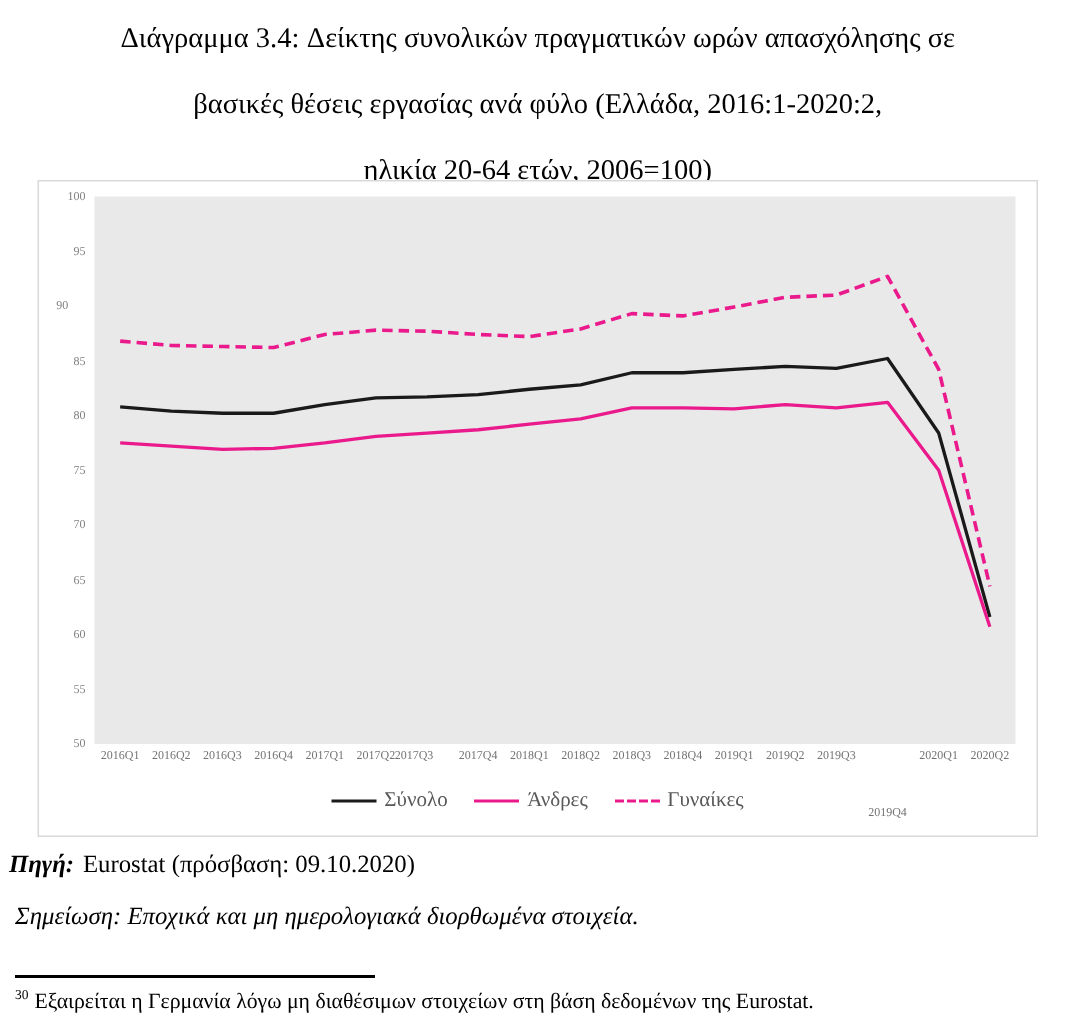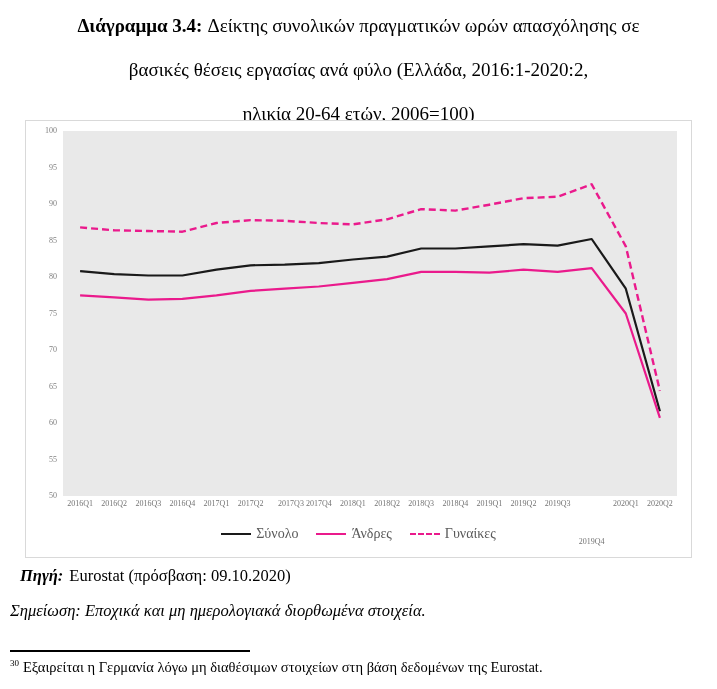--- a/index.html
+++ b/index.html
@@ -2,34 +2,34 @@
 <html><head>
 <meta charset="utf-8">
 <style>
   html,body{margin:0;padding:0;}
   body{
     width:717px;height:689px;position:relative;background:#ffffff;
     font-family:"Liberation Serif",serif;color:#000;overflow:hidden;
   }
   
   .title{position:absolute;top:4px;left:0;width:717px;text-align:center;font-size:19px;line-height:44px;color:#000;}
-  .title .bold{font-weight:bold;margin-right:5px;}
+  .title .bold{font-weight:normal;margin-right:5px;}
   
   .card{position:absolute;left:25px;top:120px;width:665px;height:436px;border:1px solid #d9d9d9;background:#fff;}
   .plot{position:absolute;left:37px;top:10px;width:614px;height:365px;background:#e9e9e9;}
   .plot svg{display:block;width:614px;height:365px;}
   .ytick{position:absolute;left:0;width:31px;text-align:right;font-size:8px;color:#808080;line-height:10px;font-family:"Liberation Serif",serif;}
   .xticks{position:absolute;left:37px;top:378px;width:614px;height:12px;}
   .xtick{position:absolute;top:0;transform:translateX(-50%);font-size:8px;color:#737373;white-space:nowrap;font-family:"Liberation Serif",serif;}
   .legend{position:absolute;left:0;top:405px;width:100%;display:flex;justify-content:center;align-items:center;gap:18px;}
   .legend-item{display:flex;align-items:center;gap:5px;font-size:14px;color:#595959;}
   .swatch{width:30px;height:0;border-top:2.4px solid #000;}
   .swatch.dashed{border-top-style:dashed;}
   
-  .source{position:absolute;left:20px;top:566px;font-size:16.5px;}
+  .source{position:absolute;left:6px;top:566px;font-size:16.5px;}
   .source .lbl{font-weight:bold;font-style:italic;margin-right:6px;}
   .note{position:absolute;left:10px;top:601px;font-size:16.5px;font-style:italic;}
   .fnrule{position:absolute;left:10px;top:650px;width:240px;height:2px;background:#000;}
   .footnote{position:absolute;left:10px;top:658px;font-size:14.5px;width:700px;}
   .footnote sup{font-size:9px;margin-right:4px;}
 </style>
 </head>
 <body>
 
 <div class="title">
@@ -46,21 +46,21 @@
         <polyline points="17.1,96.4 51.2,99.3 85.3,100.0 119.4,100.7 153.5,92.0 187.6,89.1 221.7,89.8 255.8,92.0 289.9,93.4 324.1,88.3 358.2,78.1 392.3,79.6 426.4,73.7 460.5,67.2 494.6,65.7 528.7,53.3 562.8,115.3 596.9,259.9" fill="none" stroke="#ea1a8c" stroke-width="2.4" stroke-linejoin="round" stroke-dasharray="7 4"></polyline>
       </svg>
   </div>
   <div class="xticks">
       <span class="xtick" style="left: 17.1px;">2016Q1</span>
       <span class="xtick" style="left: 51.2px;">2016Q2</span>
       <span class="xtick" style="left: 85.3px;">2016Q3</span>
       <span class="xtick" style="left: 119.4px;">2016Q4</span>
       <span class="xtick" style="left: 153.5px;">2017Q1</span>
       <span class="xtick" style="left: 187.6px; font-family: Liberation Serif, serif;">2017Q2</span>
-      <span class="xtick" style="left: 228px; text-align: center;">2017Q3</span>
+      <span class="xtick" style="left: 213px; text-align: center;">2017Q3</span>
       <span class="xtick" style="left: 255.8px;">2017Q4</span>
       <span class="xtick" style="left: 289.9px;">2018Q1</span>
       <span class="xtick" style="left: 324.1px;">2018Q2</span>
       <span class="xtick" style="left: 358.2px;">2018Q3</span>
       <span class="xtick" style="left: 392.3px;">2018Q4</span>
       <span class="xtick" style="left: 426.4px;">2019Q1</span>
       <span class="xtick" style="left: 460.5px;">2019Q2</span>
       <span class="xtick" style="left: 494.6px;">2019Q3</span>
       <span class="xtick" style="left: 528.7px; margin-top: 38px;">2019Q4</span>
       <span class="xtick" style="left: 562.8px;">2020Q1</span>
@@ -81,21 +81,21 @@
       </div>
     </div>
 <div class="ytick" style="top: 370px;">50</div>
     <div class="ytick" style="top: 333.5px;">55</div>
     <div class="ytick" style="top: 297px;">60</div>
     <div class="ytick" style="top: 260.5px;">65</div>
     <div class="ytick" style="top: 224px;">70</div>
     <div class="ytick" style="top: 187.5px;">75</div>
     <div class="ytick" style="top: 151px;">80</div>
     <div class="ytick" style="top: 114.5px;">85</div>
-    <div class="ytick" style="top: 78px;">90</div>
+    <div class="ytick" style="top: 78px; text-align: center;">90</div>
     <div class="ytick" style="top: 41.5px;">95</div>
     <div class="ytick" style="top: 5px;">100</div>
   </div>
 
 <div class="source">
   <span class="lbl">Πηγή:</span><span>Eurostat (πρόσβαση: 09.10.2020)</span>
 </div>
 
 <div class="note">Σημείωση: Εποχικά και μη ημερολογιακά διορθωμένα στοιχεία.</div>
 

